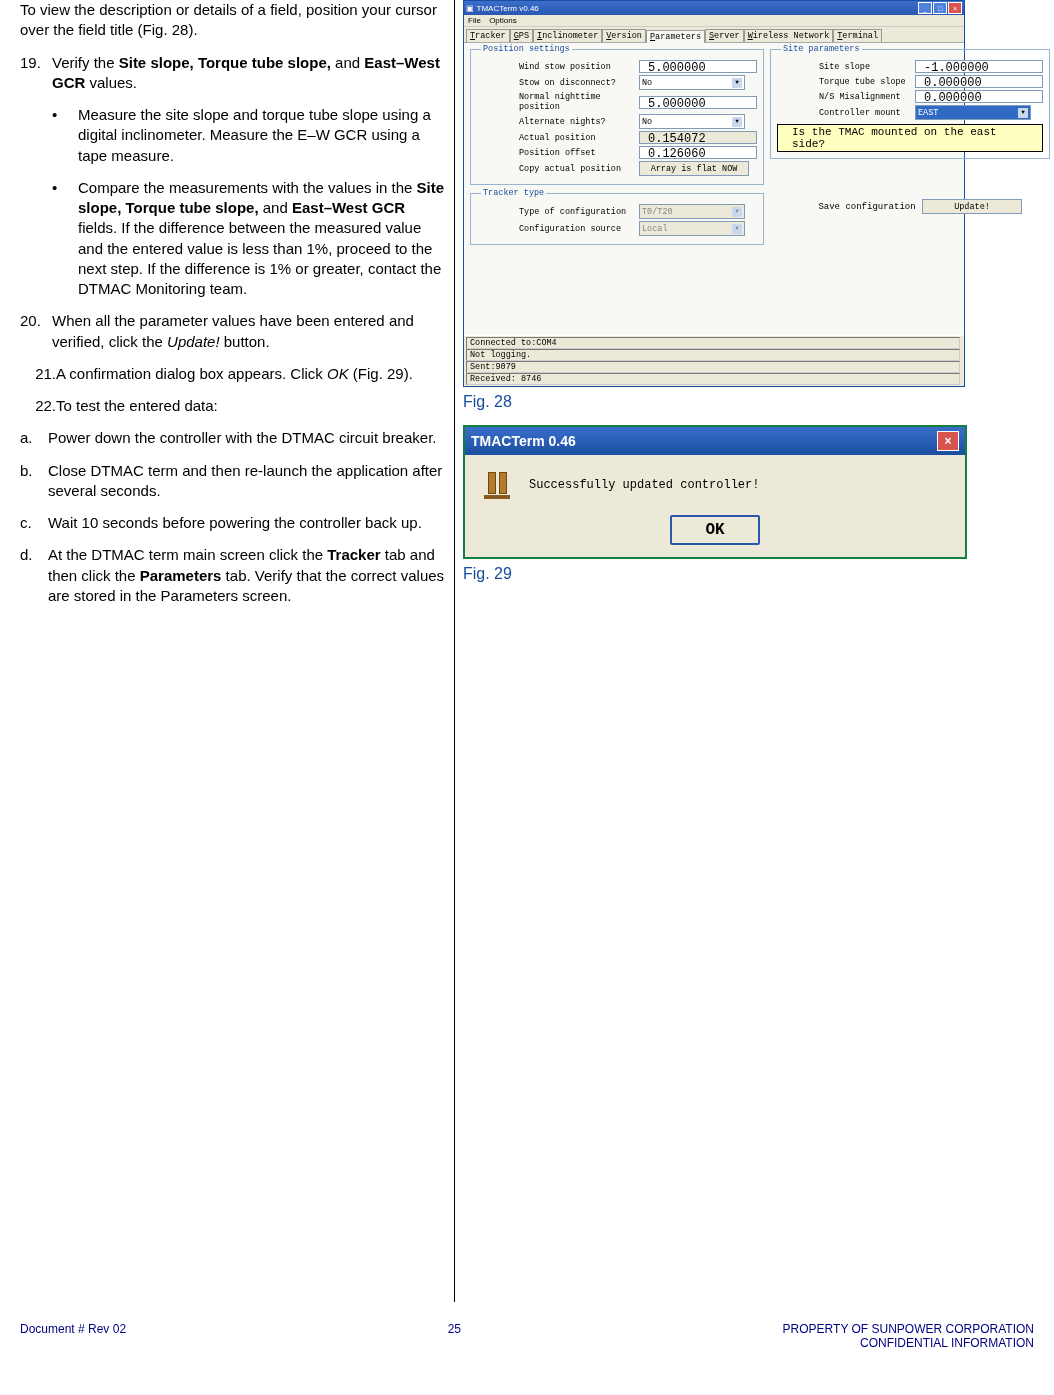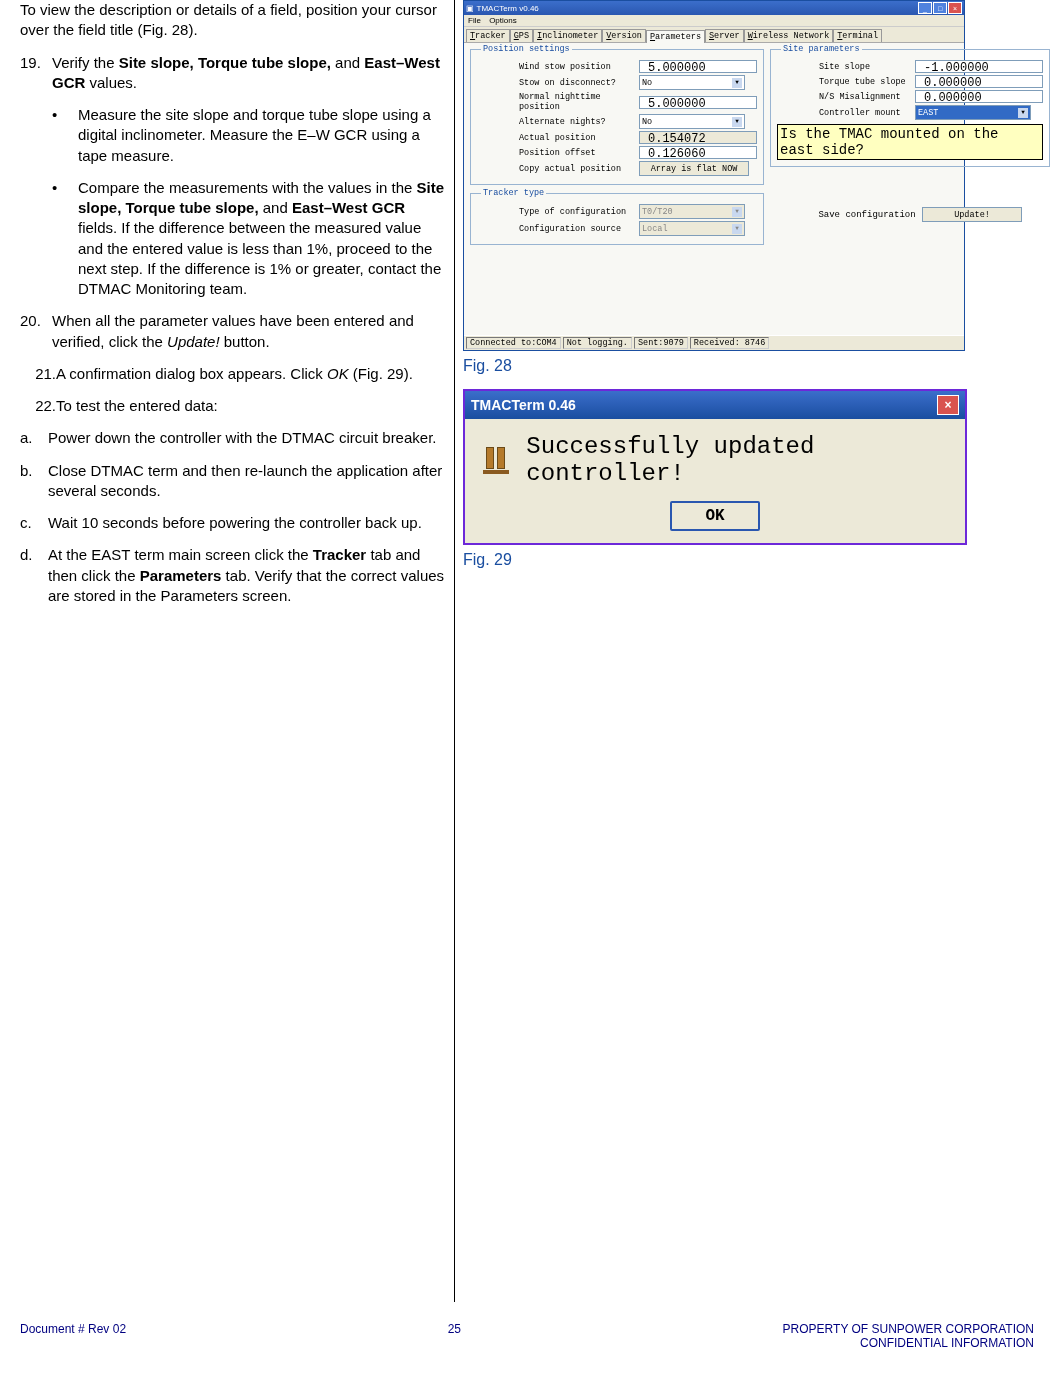--- a/index.html
+++ b/index.html
@@ -149,54 +149,54 @@
     display:flex; align-items:center; justify-content:center;
     font-size:6px;
   }
   .btn {
     border: 1px solid #7f9db9; background: #ece9d8;
     height: 13px; padding: 0 4px; font-size: 8.5px;
     display: inline-flex; align-items: center;
   }
   .tooltip {
     background: #ffffc0; border: 1px solid #000;
-    padding: 1px 2px; font-size: 14px; margin-top: 2px;
+    padding: 1px 14px; font-size: 11px; margin-top: 2px;
     display: inline-block;
   }
   .statusbar {
     background: #ece9d8; border-top: 1px solid #fff;
-    font-size: 8.5px; padding: 1px 2px; display:flex;
+    font-size: 8.5px; padding: 1px 2px; display:flex;flex-direction:column;
   }
   .statusbar span {
     border: 1px inset #ccc; padding: 0 3px; margin-right: 2px;
   }
 
   
   .dialog {
     width: 500px;
-    border: 2px solid #6d28d9;
+    border: 2px solid #15803d;
     font-family: Tahoma, sans-serif;
     background: #ece9d8;
   }
   .dialog .dtitle {
     background: linear-gradient(#3b6ecb, #1a4ea0);
     color: #fff; font-weight: bold;
     padding: 4px 6px; display:flex; align-items:center;
     font-size: 14px;
   }
   .dialog .dtitle .spacer { flex: 1; }
   .close-x {
     width: 20px; height: 18px; background: #d9534f;
     color: #fff; display:flex; align-items:center; justify-content:center;
     font-weight: bold; border: 1px solid #fff; font-size: 12px;
   }
   .dialog .dbody {
     display: flex; align-items: center;
     padding: 14px 16px; font-family: "Courier New", monospace;
-    font-size: 24px;
+    font-size: 12px;
   }
   .tt-icon {
     width: 32px; height: 32px; margin-right: 16px;
     display: flex; flex-direction: column; align-items: center; justify-content: center;
   }
   .tt-icon .bars { display:flex; gap:3px; }
   .tt-icon .bar { width: 6px; height: 20px; background: #b57a2b; border: 1px solid #6b4a18; }
   .tt-icon .base { width: 26px; height: 4px; background: #8a5a20; margin-top: 1px; }
   .dialog .dfoot { text-align: center; padding-bottom: 12px; }
   .dialog .okbtn {
@@ -271,21 +271,21 @@
         <div class="num">b.</div>
         <div class="body">Close DTMAC term and then re-launch the application after several seconds.</div>
       </div>
       <div class="alpha-item">
         <div class="num">c.</div>
         <div class="body">Wait 10 seconds before powering the controller back up.</div>
       </div>
       <div class="alpha-item">
         <div class="num">d.</div>
         <div class="body">
-          <span>At the EAST term main screen click the </span><b>Tracker</b><span> tab and then click the </span><b>Parameters</b><span> tab. Verify that the correct values are stored in the Parameters screen.</span>
+          <span>At the DTMAC term main screen click the </span><b>Tracker</b><span> tab and then click the </span><b>Parameters</b><span> tab. Verify that the correct values are stored in the Parameters screen.</span>
         </div>
       </div>
     </div>
 
     <div class="right-col">
 
       <div class="app-win">
         <div class="titlebar">
           <span>▣</span>
           <span style="margin-left:3px;">TMACTerm v0.46</span>

